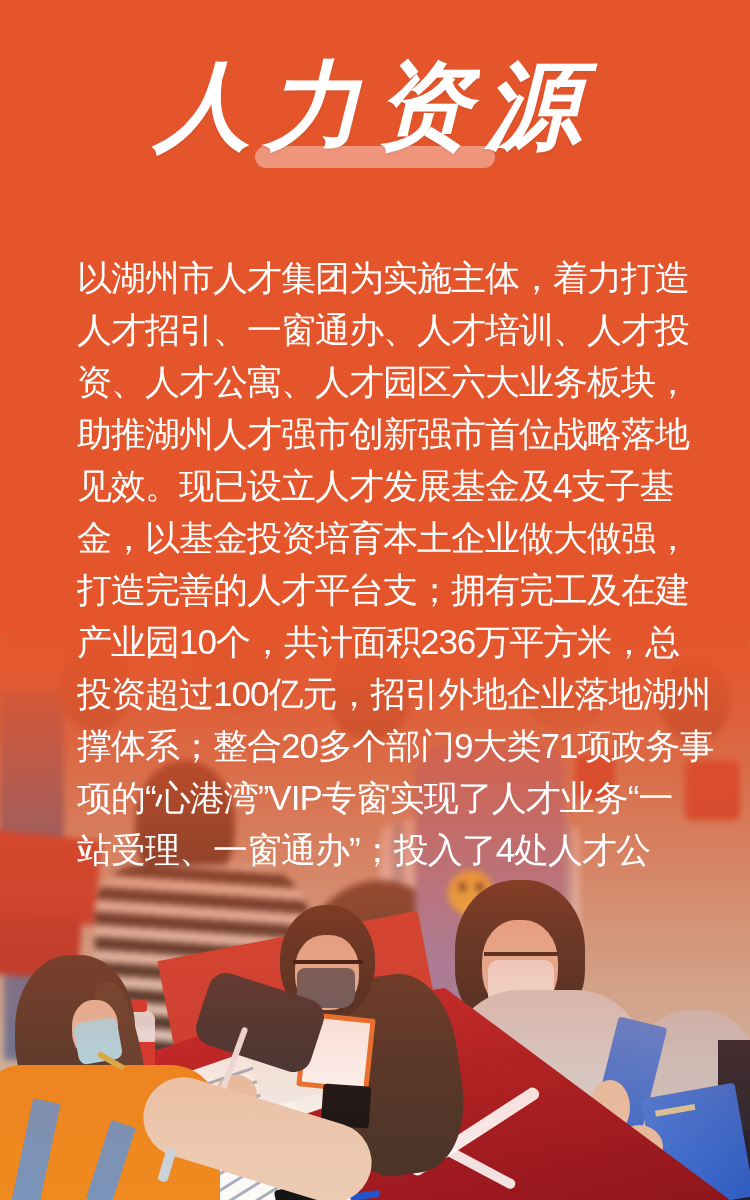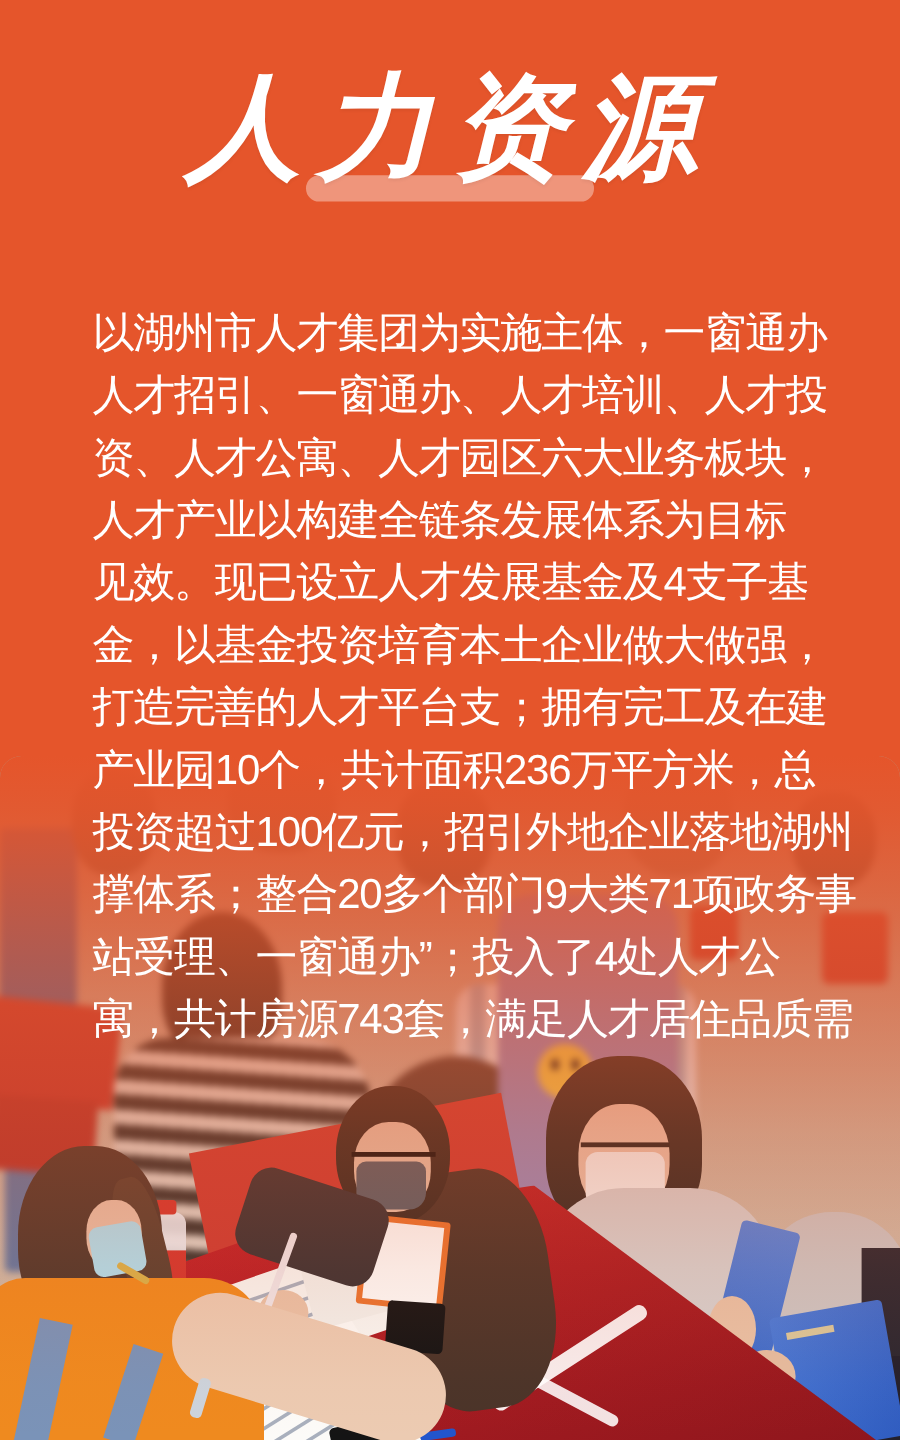--- a/index.html
+++ b/index.html
@@ -269,27 +269,27 @@
 
     <div class="photo-overlay"></div>
   </div>
 
   <div class="title-wrap">
     <div class="title-pill"></div>
     <h1 class="page-title">人力资源</h1>
   </div>
 
   <div class="article">
-    <div class="line">以湖州市人才集团为实施主体，一窗通办</div>
+    <div class="line">以湖州市人才集团为实施主体，着力打造</div>
     <div class="line">人才招引、一窗通办、人才培训、人才投</div>
     <div class="line">资、人才公寓、人才园区六大业务板块，</div>
-    <div class="line">人才产业以构建全链条发展体系为目标</div>
+    <div class="line">助推湖州人才强市创新强市首位战略落地</div>
     <div class="line">见效。现已设立人才发展基金及4支子基</div>
     <div class="line">金，以基金投资培育本土企业做大做强，</div>
     <div class="line">打造完善的人才平台支；拥有完工及在建</div>
     <div class="line">产业园10个，共计面积236万平方米，总</div>
     <div class="line">投资超过100亿元，招引外地企业落地湖州</div>
     <div class="line">撑体系；整合20多个部门9大类71项政务事</div>
+    <div class="line">项的“心港湾”VIP专窗实现了人才业务“一</div>
     <div class="line">站受理、一窗通办”；投入了4处人才公</div>
-    <div class="line">寓，共计房源743套，满足人才居住品质需</div>
   </div>
 
 </div>
 
 </body></html>

